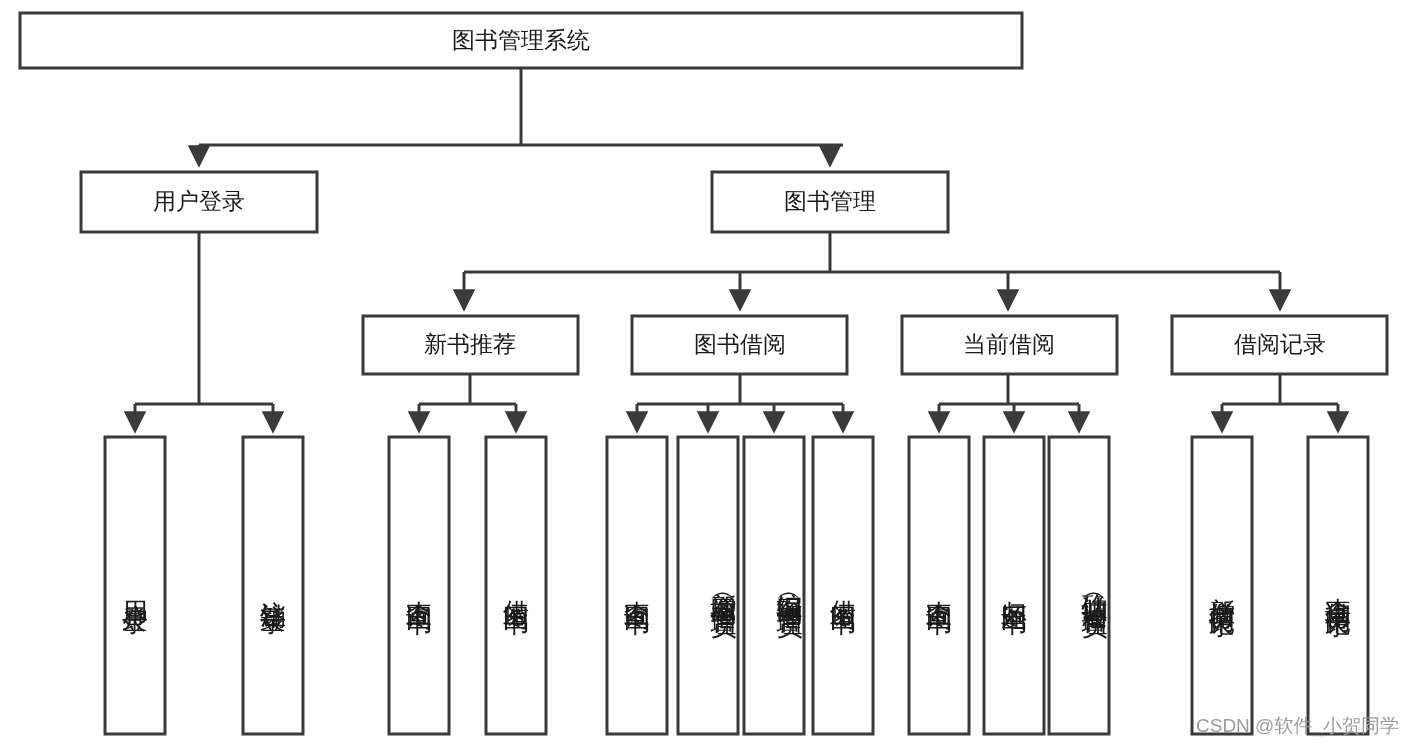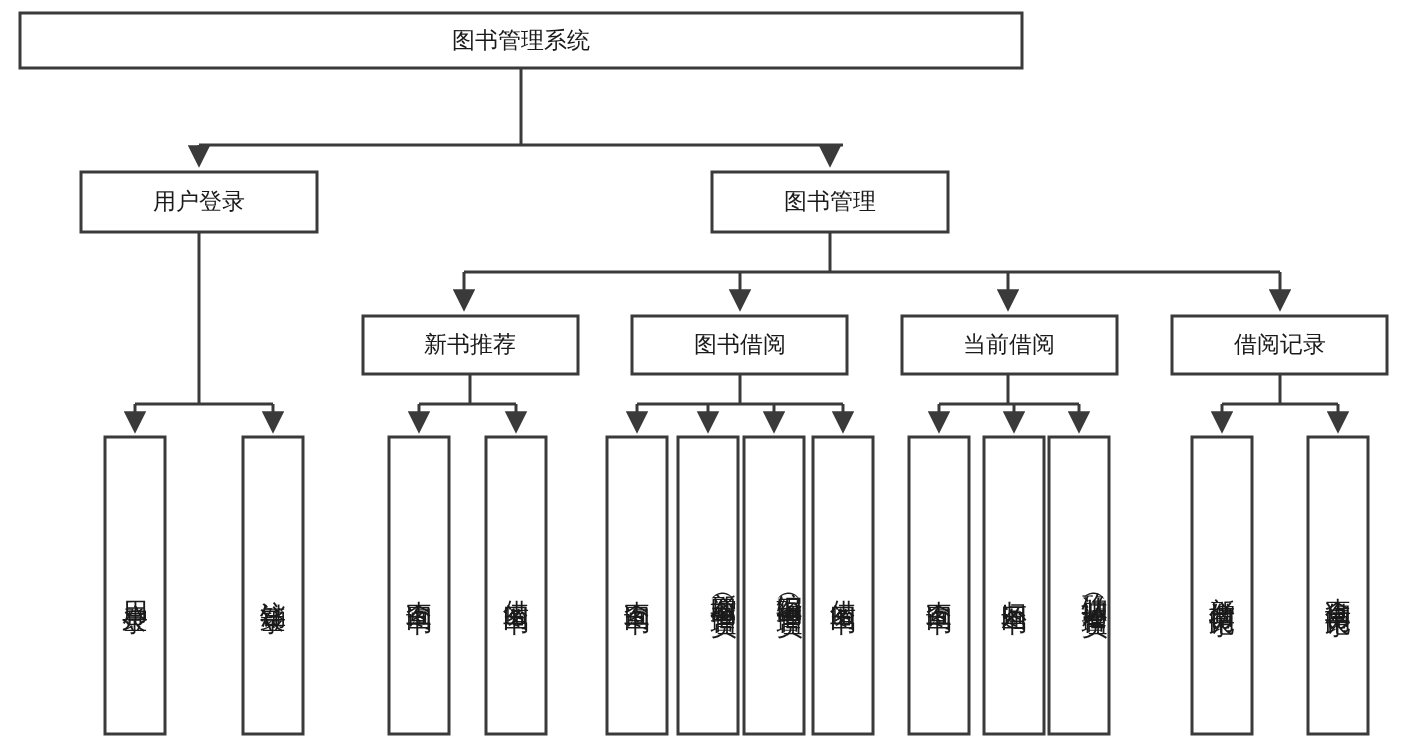--- a/index.html
+++ b/index.html
@@ -197,14 +197,15 @@
   <div class="leaf-label centered" style="left:607px; top:437px; width:60px; height:297px;">查询图书</div>
   <div class="leaf-label" style="left:678px; top:443px; width:60px; height:285px;">新增图书（管理员）</div>
   <div class="leaf-label" style="left:744px; top:443px; width:60px; height:285px;">编辑图书（管理员）</div>
   <div class="leaf-label centered" style="left:813px; top:437px; width:60px; height:297px;">借阅图书</div>
   <div class="leaf-label centered" style="left:909px; top:437px; width:60px; height:297px;">查询图书</div>
   <div class="leaf-label centered" style="left:984px; top:437px; width:60px; height:297px;">归还图书</div>
   <div class="leaf-label" style="left:1049px; top:443px; width:60px; height:285px;">确认归还（管理员）</div>
   <div class="leaf-label centered" style="left:1192px; top:437px; width:60px; height:297px;">新增借阅记录</div>
   <div class="leaf-label centered" style="left:1308px; top:437px; width:60px; height:297px;">查询借阅记录</div>
 
+  <div class="watermark">CSDN @软件_小贺同学</div>
 
 </div>
 
 </body></html>

